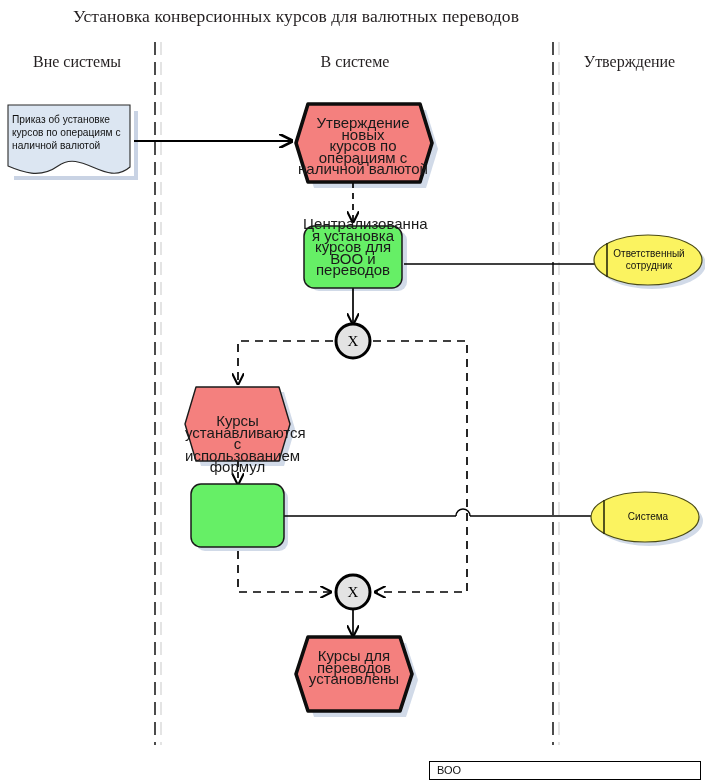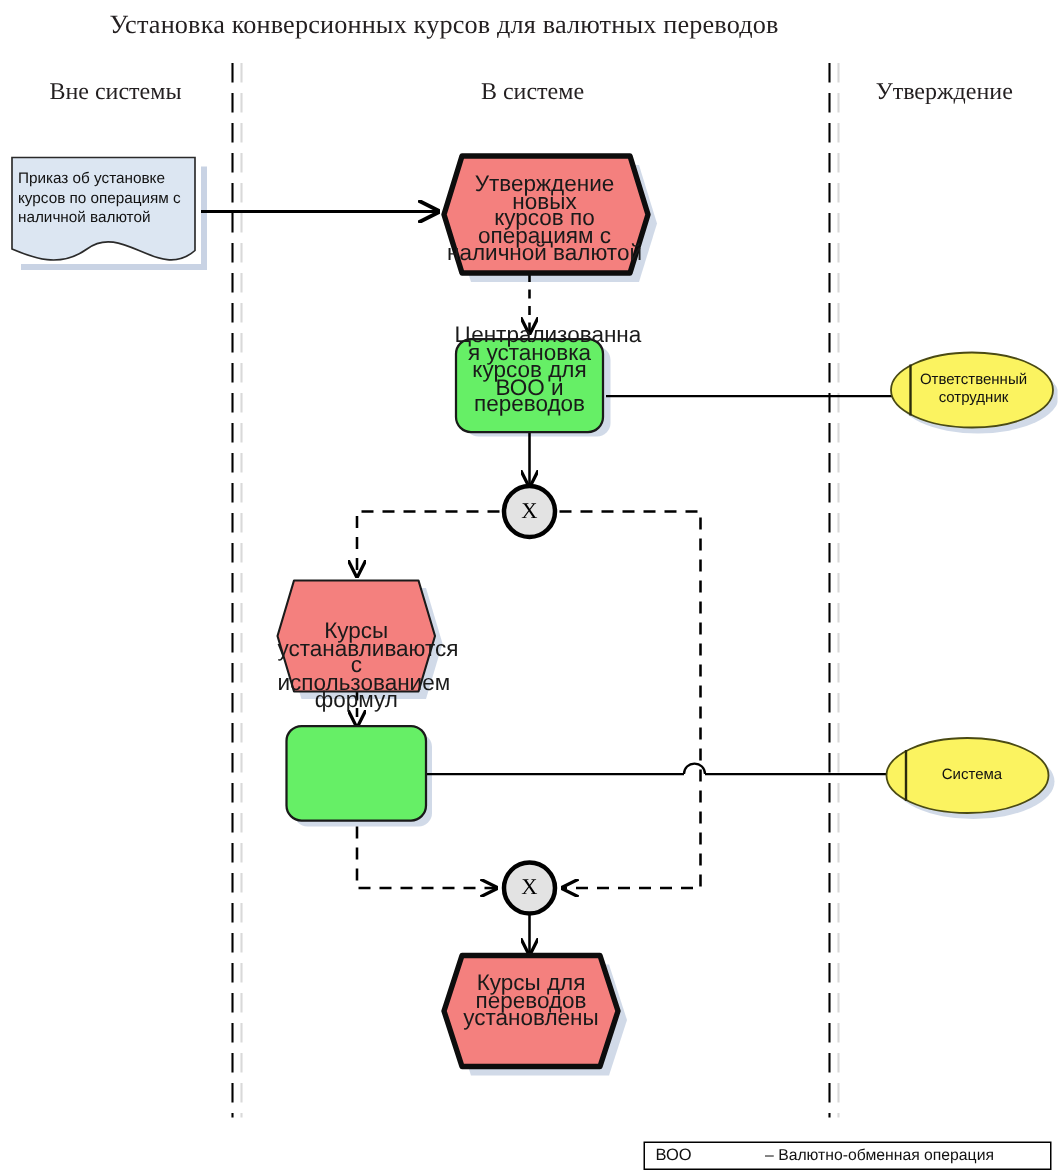--- a/index.html
+++ b/index.html
@@ -238,15 +238,14 @@
   <div class="lbl ellipse-text" style="left:608px; top:511px; width:80px;">Система</div>
 
   <div class="lbl gw-text" style="left:336px; top:585px; width:34px;">X</div>
 
   <div class="lbl node-text" style="left:298px; top:650px; width:112px;">Курсы для
 переводов
 установлены</div>
 
   <div id="legend-box"></div>
   <div id="legend-abbr">ВОО</div>
-  <div id="legend-desc">– Валютно-обменная операция</div>
 
 </div>
 
 </body></html>

